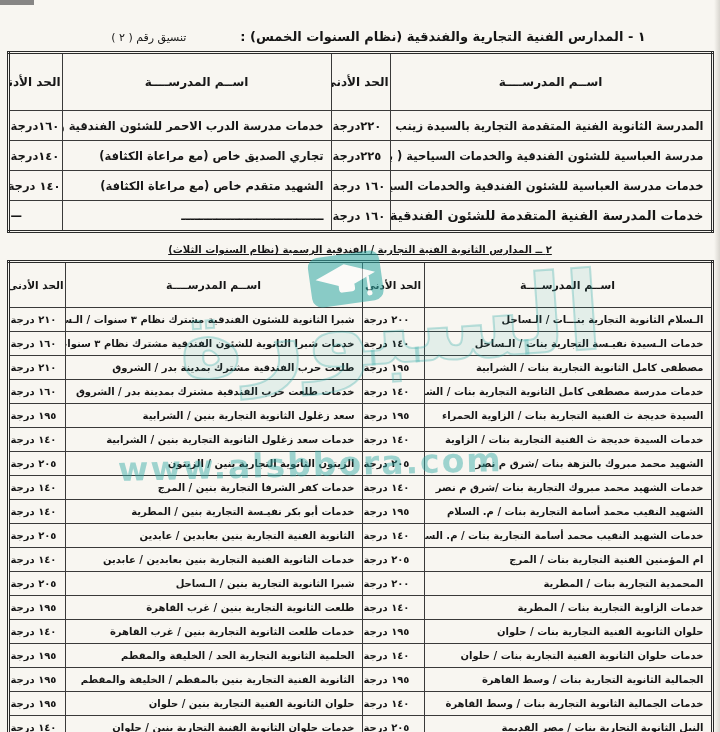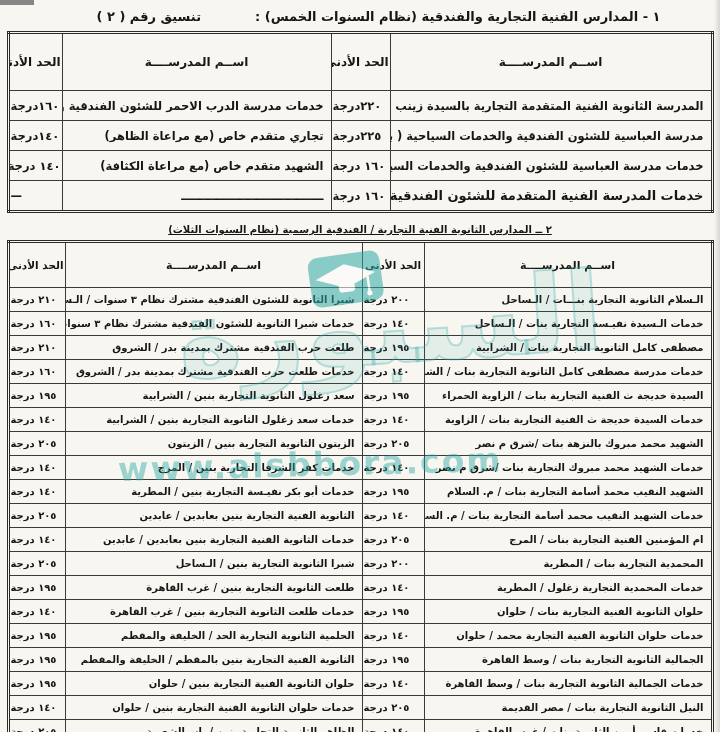--- a/index.html
+++ b/index.html
@@ -18,22 +18,22 @@
   }
   
   .scan-corner{position:absolute;top:0;left:0;width:34px;height:5px;background:#6a6a6a;opacity:.8;}
   .scan-edge{position:absolute;top:0;right:0;width:6px;height:100%;
     background:linear-gradient(to left,rgba(120,115,105,.25),rgba(120,115,105,0));}
 
   .header-row{
     display:flex;justify-content:center;align-items:baseline;
     gap:54px;padding:9px 0 7px 0;
   }
-  .title-1{font-size:13px;font-weight:bold;}
-  .format-label{font-size:13px;font-weight:bold;margin-left:37px;}
+  .title-1{font-size:13px;font-weight:bold;margin-top:20px;}
+  .format-label{font-size:11px;font-weight:normal;margin-left:37px;}
 
   table{
     border-collapse:collapse;
     table-layout:fixed;
     margin:0 auto;
     width:704px;
     background:transparent;
   }
   .outer{border:3px double #2b2b2b;}
   th,td{
@@ -111,21 +111,21 @@
     <tbody id="t1-body">
         <tr>
           <td class="name">المدرسة الثانوية الفنية المتقدمة التجارية بالسيدة زينب ( بنين )</td>
           <td class="deg">٢٢٠درجة</td>
           <td class="name">خدمات مدرسة الدرب الاحمر للشئون الفندقية والخدمات السياحية</td>
           <td class="deg">١٦٠درجة</td>
         </tr>
         <tr>
           <td class="name">مدرسة العباسية للشئون الفندقية والخدمات السياحية ( بنات فقط)</td>
           <td class="deg">٢٢٥درجة</td>
-          <td class="name">تجاري متقدم خاص (مع مراعاة الظاهر)</td>
+          <td class="name">تجاري الصديق خاص (مع مراعاة الكثافة)</td>
           <td class="deg">١٤٠درجة</td>
         </tr>
         <tr>
           <td class="name">خدمات مدرسة العباسية للشئون الفندقية والخدمات السياحية ( بنات فقط)</td>
           <td class="deg">١٦٠ درجة</td>
           <td class="name">الشهيد متقدم خاص (مع مراعاة الكثافة)</td>
           <td class="deg">١٤٠ درجة</td>
         </tr>
         <tr>
           <td class="name">خدمات المدرسة الفنية المتقدمة للشئون الفندقية والخدمات السياحية بالنزهة مشترك</td>
@@ -220,33 +220,33 @@
           <td class="name">خدمات الثانوية الفنية التجارية بنين بعابدين / عابدين</td>
           <td class="deg">١٤٠ درجة</td>
         </tr>
         <tr>
           <td class="name">المحمدية التجارية بنات / المطرية</td>
           <td class="deg">٢٠٠ درجة</td>
           <td class="name">شبرا الثانوية التجارية بنين / الـساحل</td>
           <td class="deg">٢٠٥ درجة</td>
         </tr>
         <tr>
-          <td class="name">خدمات المحمدية التجارية زغلول / المطرية</td>
+          <td class="name">خدمات الزاوية التجارية بنات / المطرية</td>
           <td class="deg">١٤٠ درجة</td>
           <td class="name">طلعت الثانوية التجارية بنين / غرب القاهرة</td>
           <td class="deg">١٩٥ درجة</td>
         </tr>
         <tr>
           <td class="name">حلوان الثانوية الفنية التجارية بنات / حلوان</td>
           <td class="deg">١٩٥ درجة</td>
           <td class="name">خدمات طلعت الثانوية التجارية بنين / غرب القاهرة</td>
           <td class="deg">١٤٠ درجة</td>
         </tr>
         <tr>
-          <td class="name">خدمات حلوان الثانوية الفنية التجارية محمد / حلوان</td>
+          <td class="name">خدمات حلوان الثانوية الفنية التجارية بنات / حلوان</td>
           <td class="deg">١٤٠ درجة</td>
           <td class="name">الحلمية الثانوية التجارية الحد / الخليفة والمقطم</td>
           <td class="deg">١٩٥ درجة</td>
         </tr>
         <tr>
           <td class="name">الجمالية الثانوية التجارية بنات / وسط القاهرة</td>
           <td class="deg">١٩٥ درجة</td>
           <td class="name">الثانوية الفنية التجارية بنين بالمقطم / الخليفة والمقطم</td>
           <td class="deg">١٩٥ درجة</td>
         </tr>

